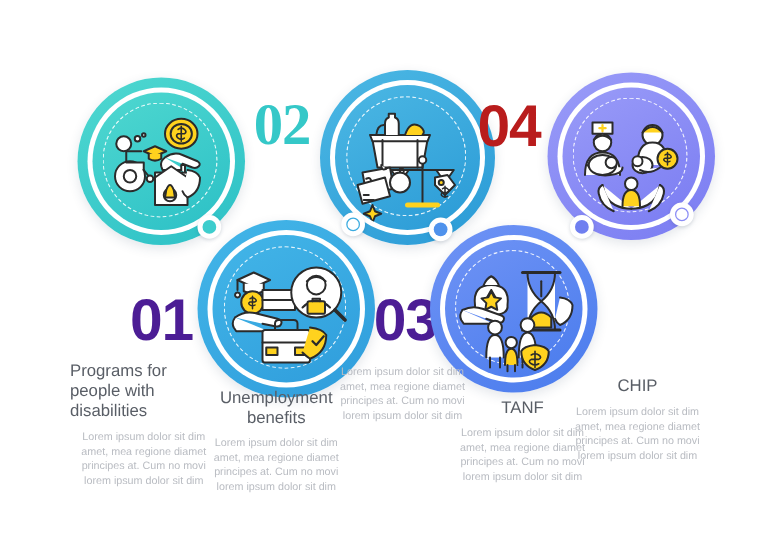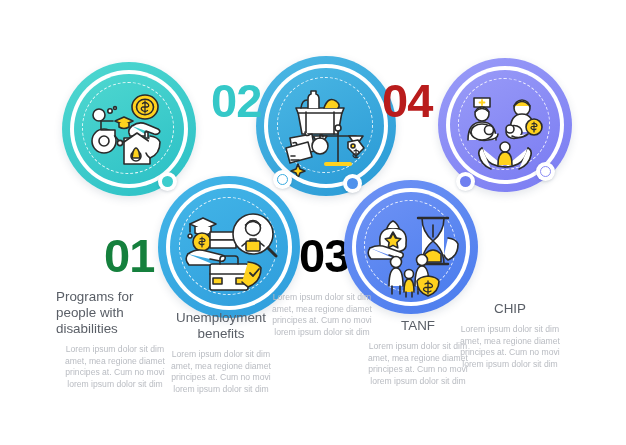--- a/index.html
+++ b/index.html
@@ -107,21 +107,21 @@
               <circle cx="62" cy="82" r="5" fill="#ffffff"></circle>
               <path d="M59 78 q3 -8 6 0 l1 6 -8 0 z" fill="#ffd21e"></path>
 
               <path d="M76 62 q8 1 10 6 0 12 -10 16 -3 -2 -4 -5" fill="#ffffff"></path>
             </g>
           </svg>
         </div>
       </div>
     </div>
   </div>
-  <div class="num" style="left:104px;top:232px;color:#15803d;">01</div>
+  <div class="num" style="left:104px;top:232px;color:#4c1d95;">01</div>
 
   <div class="node" style="left:256px;top:56px;width:140px;height:140px;">
     <div class="ring" style="left:0;top:0;width:140px;height:140px;
                 background:linear-gradient(150deg,#4cb8e4 0%,#2a9ad6 100%);">
       <div class="gap" style="left:8px;top:8px;width:124px;height:124px;"></div>
       <div class="inner" style="left:12px;top:12px;width:116px;height:116px;
                   background:linear-gradient(150deg,#4cb8e4 0%,#2a9ad6 100%);">
         <div class="dashring" style="left:9px;top:9px;width:94px;height:94px;"></div>
         <div class="iconwrap">
           <svg viewBox="0 0 116 116" xmlns="http://www.w3.org/2000/svg">
@@ -159,21 +159,21 @@
               <circle cx="85" cy="78" r="2" fill="#ffd21e"></circle>
               <path d="M88 81 l0 8 M86 83 q2 -1.5 4 0 q2 1.5 0 3 l-4 0 q-2 1.5 0 3 q2 1.5 4 0" stroke-width="1.2"></path>
 
               <path d="M58 96 l24 0" stroke="#ffd21e" stroke-width="4"></path>
             </g>
           </svg>
         </div>
       </div>
     </div>
   </div>
-  <div class="num" style="left:211px;top:77px;color:#35c8c8;">02</div>
+  <div class="num" style="left:203px;top:77px;color:#35c8c8;font-family:Liberation Serif, serif;">02</div>
 
   <div class="node" style="left:158px;top:176px;width:142px;height:142px;">
     <div class="ring" style="left:0;top:0;width:142px;height:142px;
                 background:linear-gradient(150deg,#43b6e8 0%,#2f9ddc 100%);">
       <div class="gap" style="left:8px;top:8px;width:126px;height:126px;"></div>
       <div class="inner" style="left:12px;top:12px;width:118px;height:118px;
                   background:linear-gradient(150deg,#43b6e8 0%,#2f9ddc 100%);">
         <div class="dashring" style="left:9px;top:9px;width:96px;height:96px;"></div>
         <div class="iconwrap">
           <svg viewBox="0 0 118 118" xmlns="http://www.w3.org/2000/svg">
@@ -207,21 +207,21 @@
               <rect x="66" y="90" width="9" height="6" fill="#ffd21e"></rect>
 
               <path d="M78 74 q10 1 13 6 0 14 -13 19 -3 -2 -6 -5" fill="#ffd21e"></path>
               <path d="M80 85 l3 3 6 -7" stroke="#2b2b2b" stroke-width="1.8"></path>
             </g>
           </svg>
         </div>
       </div>
     </div>
   </div>
-  <div class="num" style="left:299px;top:232px;color:#000000;text-align:center;">03</div>
+  <div class="num" style="left:299px;top:232px;color:#4c1d95;text-align:center;">03</div>
 
   <div class="node" style="left:344px;top:180px;width:134px;height:134px;">
     <div class="ring" style="left:0;top:0;width:134px;height:134px;
                 background:linear-gradient(150deg,#6f93f5 0%,#4a7ced 100%);">
       <div class="gap" style="left:8px;top:8px;width:118px;height:118px;"></div>
       <div class="inner" style="left:12px;top:12px;width:110px;height:110px;
                   background:linear-gradient(150deg,#6f93f5 0%,#4a7ced 100%);">
         <div class="dashring" style="left:8px;top:8px;width:90px;height:90px;"></div>
         <div class="iconwrap">
           <svg viewBox="0 0 110 110" xmlns="http://www.w3.org/2000/svg">

